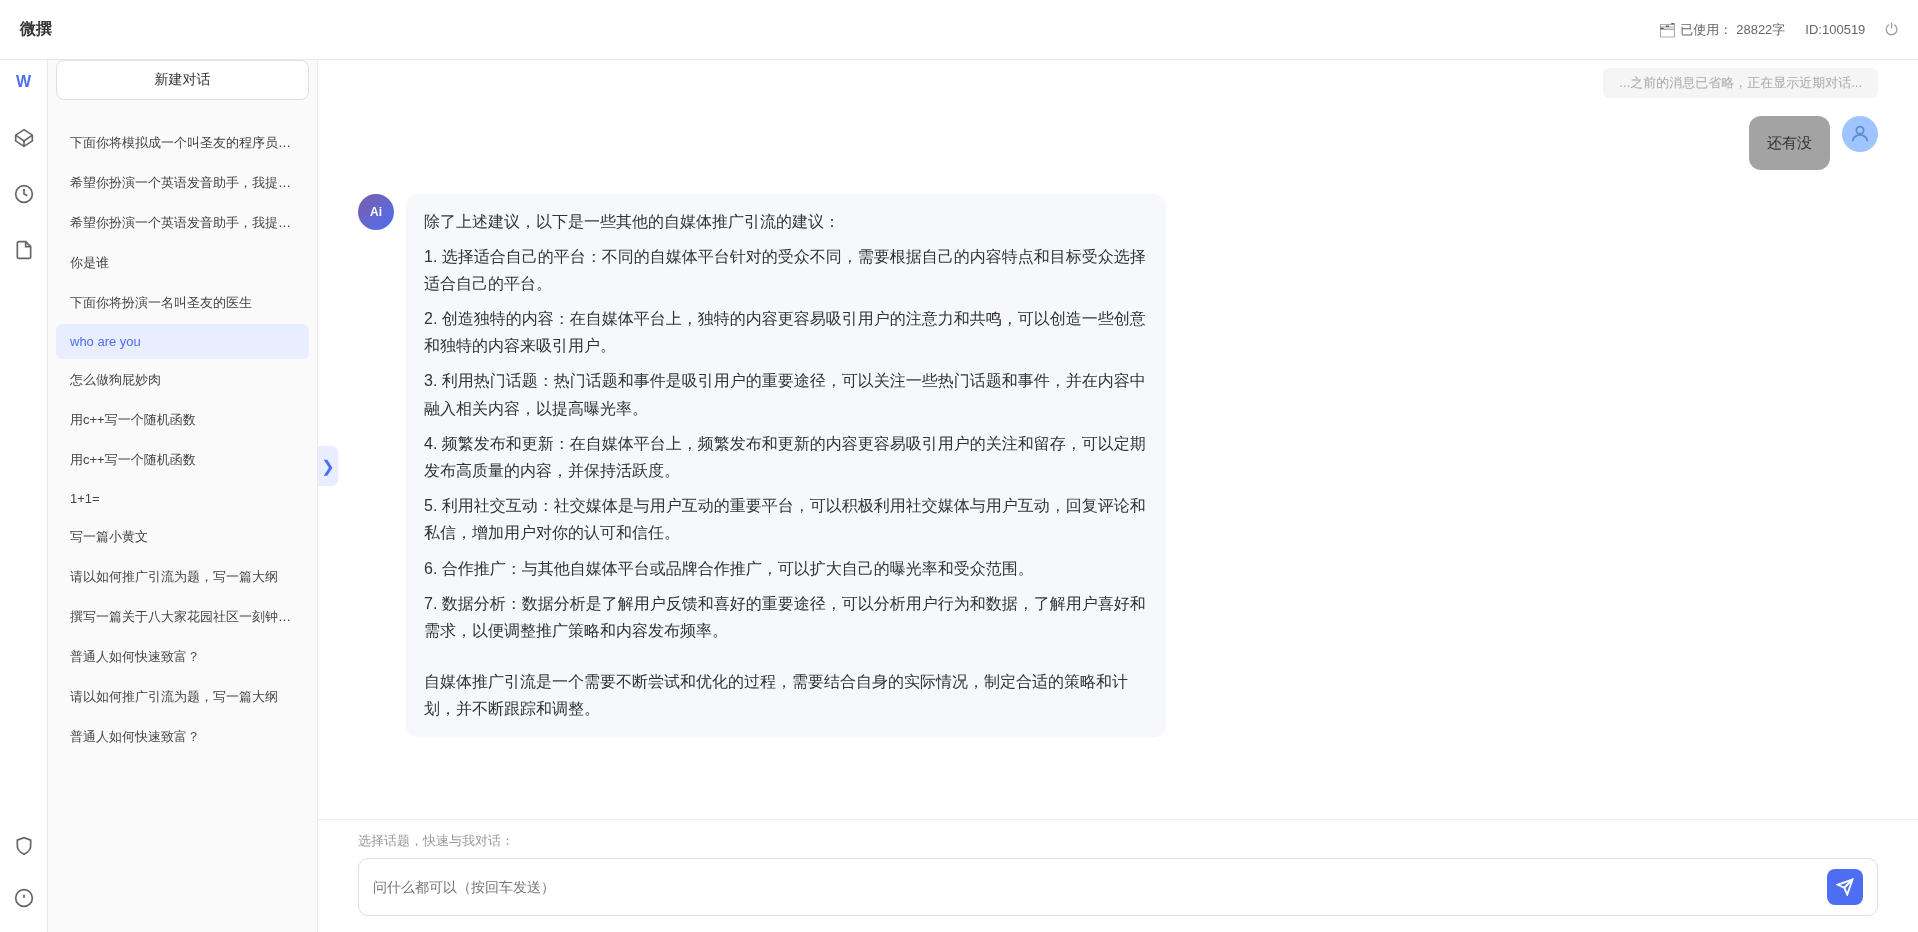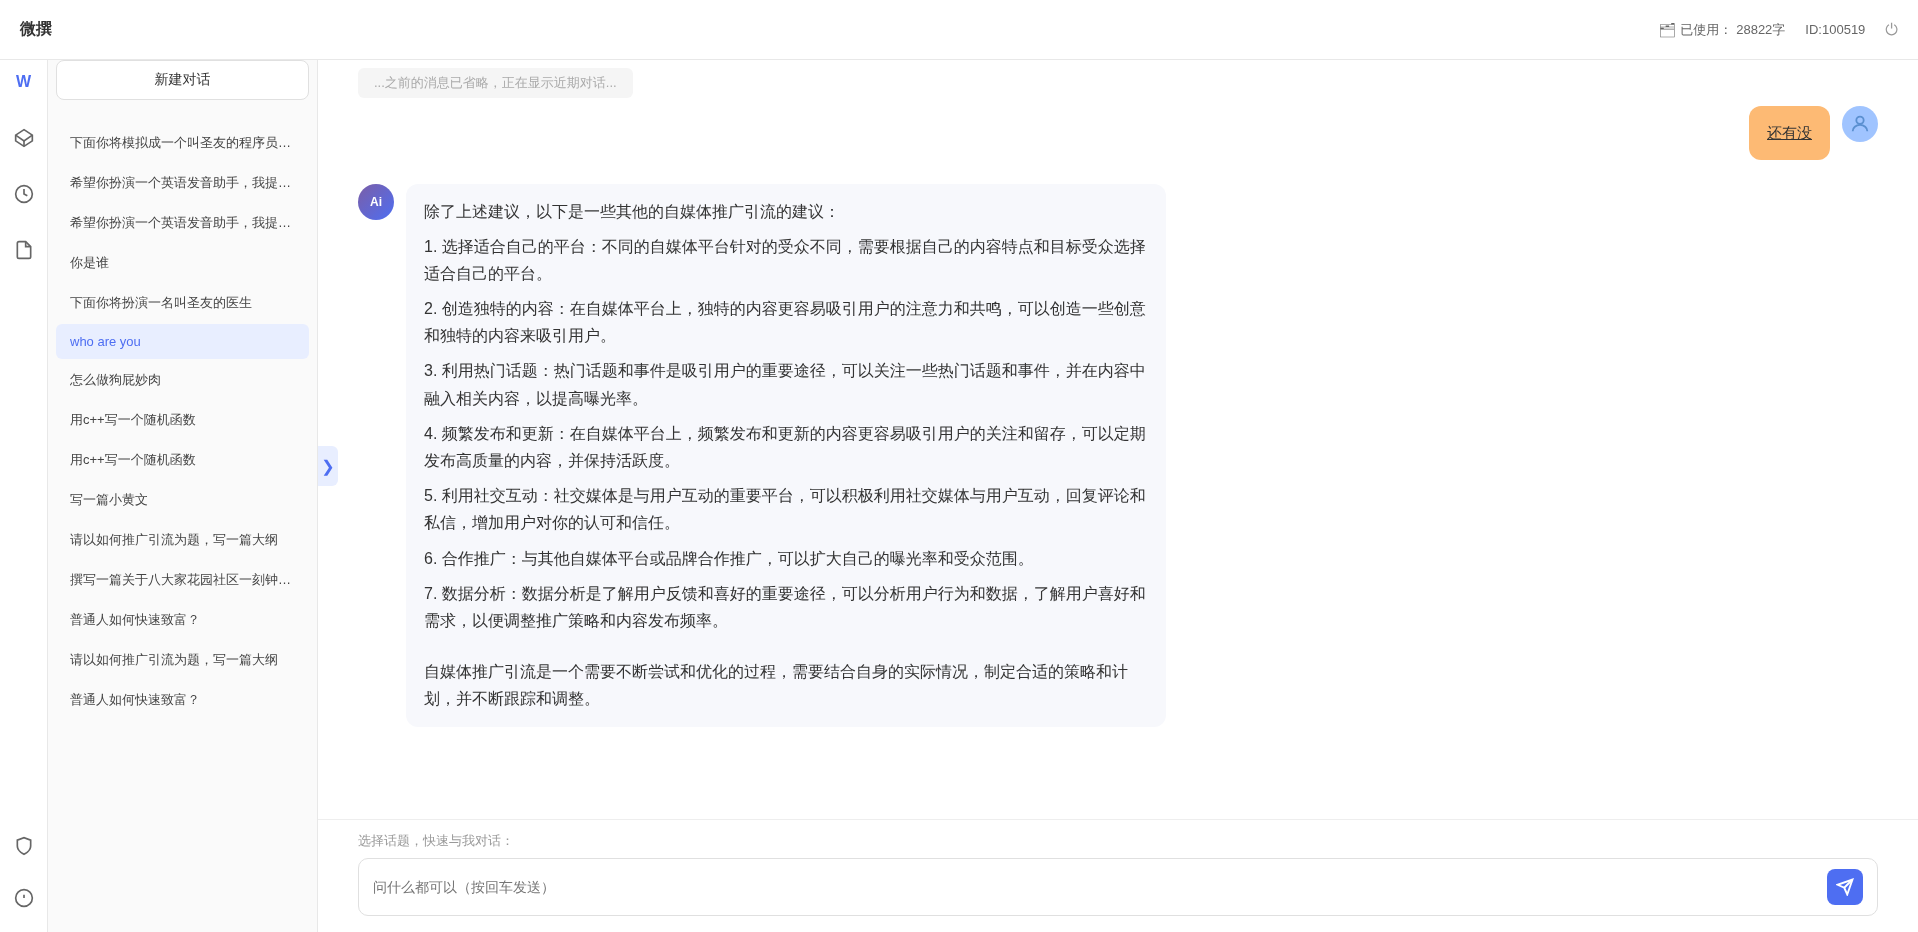--- a/index.html
+++ b/index.html
@@ -172,47 +172,48 @@
   <div id="sidebar-items">
       <div class="sidebar-item">下面你将模拟成一个叫圣友的程序员，我说...</div>
       <div class="sidebar-item">希望你扮演一个英语发音助手，我提供给你...</div>
       <div class="sidebar-item">希望你扮演一个英语发音助手，我提供给你...</div>
       <div class="sidebar-item">你是谁</div>
       <div class="sidebar-item">下面你将扮演一名叫圣友的医生</div>
       <div class="sidebar-item active">who are you</div>
       <div class="sidebar-item">怎么做狗屁妙肉</div>
       <div class="sidebar-item">用c++写一个随机函数</div>
       <div class="sidebar-item">用c++写一个随机函数</div>
+      <div class="sidebar-item">1+1=</div>
       <div class="sidebar-item">写一篇小黄文</div>
       <div class="sidebar-item">请以如何推广引流为题，写一篇大纲</div>
       <div class="sidebar-item">撰写一篇关于八大家花园社区一刻钟便民生...</div>
       <div class="sidebar-item">普通人如何快速致富？</div>
       <div class="sidebar-item">请以如何推广引流为题，写一篇大纲</div>
       <div class="sidebar-item">普通人如何快速致富？</div>
     </div>
 </div>
 
 <div class="collapse-btn">❯</div>
 
 <div class="main">
   <div class="chat-messages">
 
-    <div style="display:flex;justify-content:flex-start;margin-bottom:8px;">
+    <div style="display:flex;justify-content:flex-end;margin-bottom:18px;">
       <div style="font-size:13px;color:#aaa;background:#f5f5f5;border-radius:6px;padding:6px 16px;">...之前的消息已省略，正在显示近期对话...</div>
     </div>
 
     <div id="messages-container">
         <div class="message user">
           <div class="avatar avatar-user">
             <svg width="22" height="22" viewBox="0 0 24 24" fill="none" stroke="#5a8fd0" stroke-width="2">
               <circle cx="12" cy="8" r="4"></circle>
               <path d="M4 20c0-4 3.6-7 8-7s8 3 8 7"></path>
             </svg>
           </div>
-          <div class="message-bubble" style="background: #fdba74; font-size: 15px; text-decoration: underline;"><span>还有没</span></div>
+          <div class="message-bubble" style="background: #a3a3a3; font-size: 15px;"><span>还有没</span></div>
         </div>
         <div class="message">
           <div class="avatar avatar-ai" style="background: linear-gradient(135deg, rgb(123, 94, 167), rgb(78, 110, 242)); font-size: 12px; font-weight: bold; color: rgb(255, 255, 255);">Ai</div>
           <div class="message-bubble">
             <p>除了上述建议，以下是一些其他的自媒体推广引流的建议：</p>
             <p></p>
             <p style="margin-top: 8px;">1. 选择适合自己的平台：不同的自媒体平台针对的受众不同，需要根据自己的内容特点和目标受众选择适合自己的平台。</p>
             <p></p>
             <p style="margin-top: 8px;">2. 创造独特的内容：在自媒体平台上，独特的内容更容易吸引用户的注意力和共鸣，可以创造一些创意和独特的内容来吸引用户。</p>
             <p></p>

